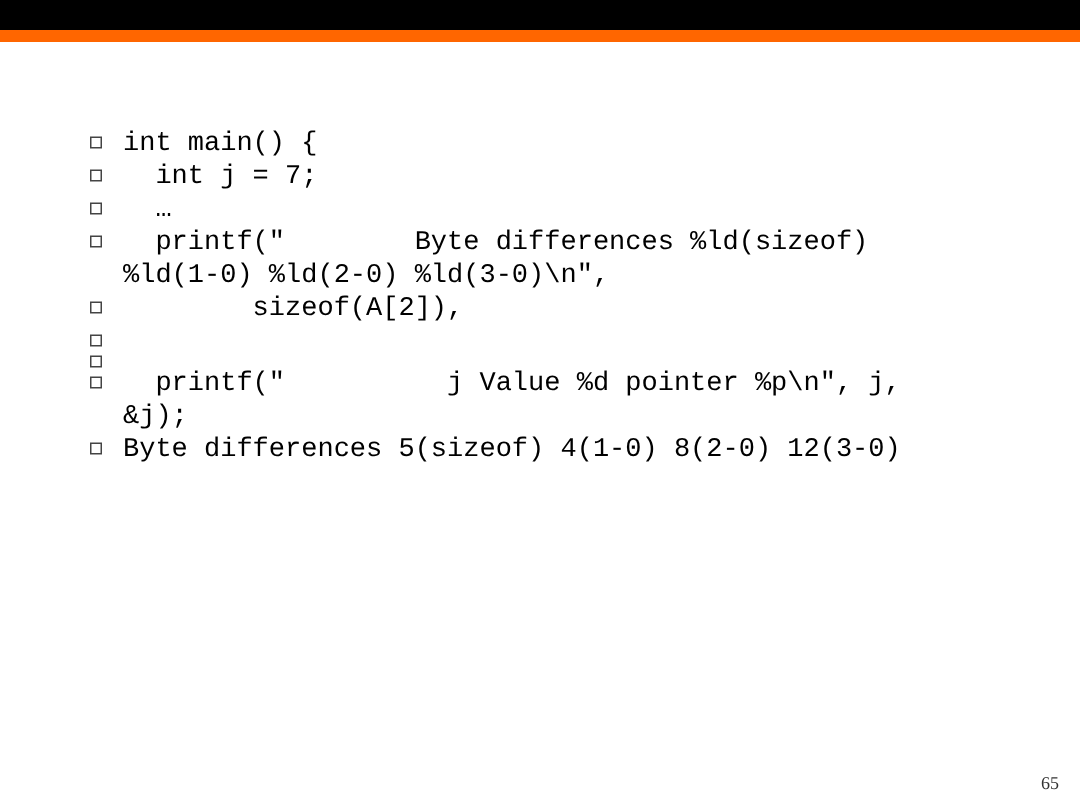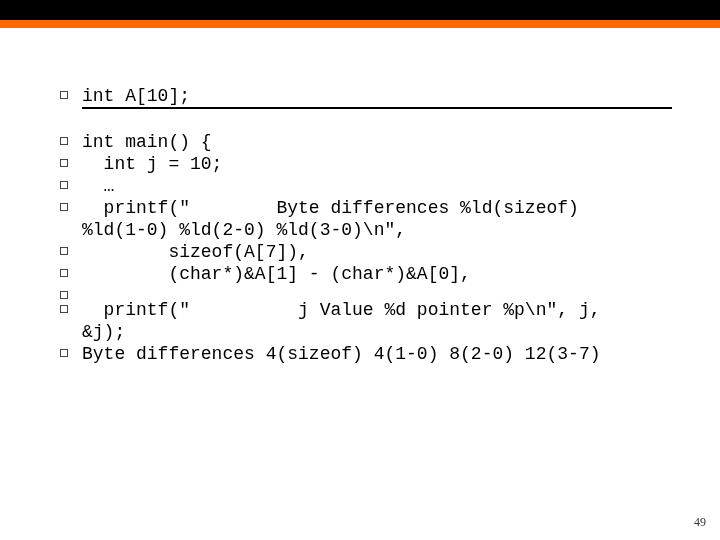--- a/index.html
+++ b/index.html
@@ -77,72 +77,67 @@
 </style>
 </head>
 <body>
 
 <div class="slide">
   <div class="top-black"></div>
   <div class="top-orange"></div>
 
   <div class="content">
 
-    <div class="line-row underline-row">
-      <div class="bullet"></div>
-      <span class="code">int A[10];</span>
-    </div>
 
     <div class="line-row">
       <div class="bullet"></div>
       <span class="code">int main() {</span>
     </div>
 
     <div class="line-row">
       <div class="bullet"></div>
-      <span class="code">  int j = 10;</span>
+      <span class="code">  int j = 7;</span>
     </div>
 
     <div class="line-row">
       <div class="bullet"></div>
       <span class="code">  …</span>
     </div>
 
     <div class="line-row">
       <div class="bullet"></div>
       <div>
         <span class="code">  printf("        Byte differences %ld(sizeof)</span><br>
         <span class="code">%ld(1-0) %ld(2-0) %ld(3-0)\n",</span>
       </div>
     </div>
 
     <div class="line-row">
       <div class="bullet"></div>
-      <span class="code">        sizeof(A[7]),</span>
+      <span class="code">        sizeof(A[2]),</span>
     </div>
 
     <div class="line-row">
       <div class="bullet"></div>
-      <span class="code">        (char*)&amp;A[1] - (char*)&amp;A[0],</span>
     </div>
 
 
     <div class="line-row">
       <div class="bullet"></div>
     </div>
 
     <div class="line-row">
       <div class="bullet"></div>
       <div>
         <span class="code">  printf("          j Value %d pointer %p\n", j,</span><br>
         <span class="code">&amp;j);</span>
       </div>
     </div>
 
     <div class="line-row">
       <div class="bullet"></div>
-      <span class="code">Byte differences 4(sizeof) 4(1-0) 8(2-0) 12(3-7)</span>
+      <span class="code">Byte differences 5(sizeof) 4(1-0) 8(2-0) 12(3-0)</span>
     </div>
 
   </div>
 
-  <div class="pagenum">49</div>
+  <div class="pagenum">65</div>
 </div>
 
 </body></html>

